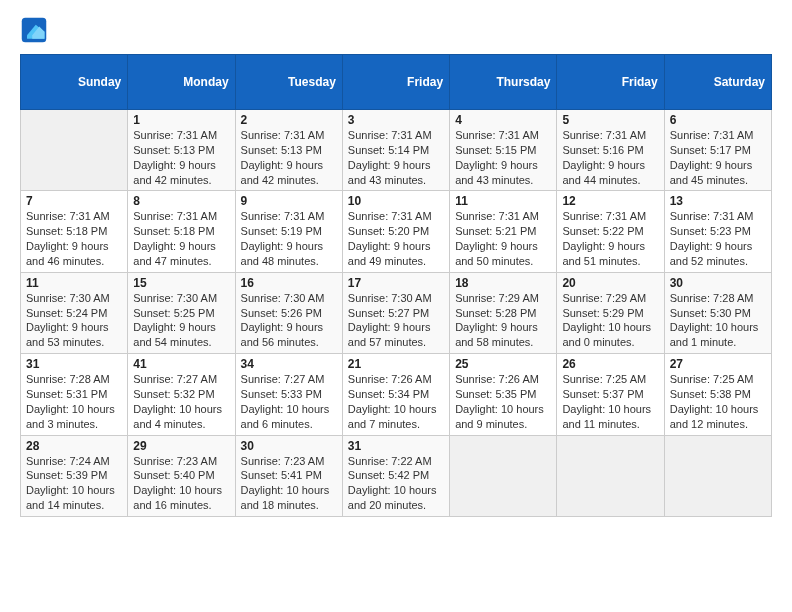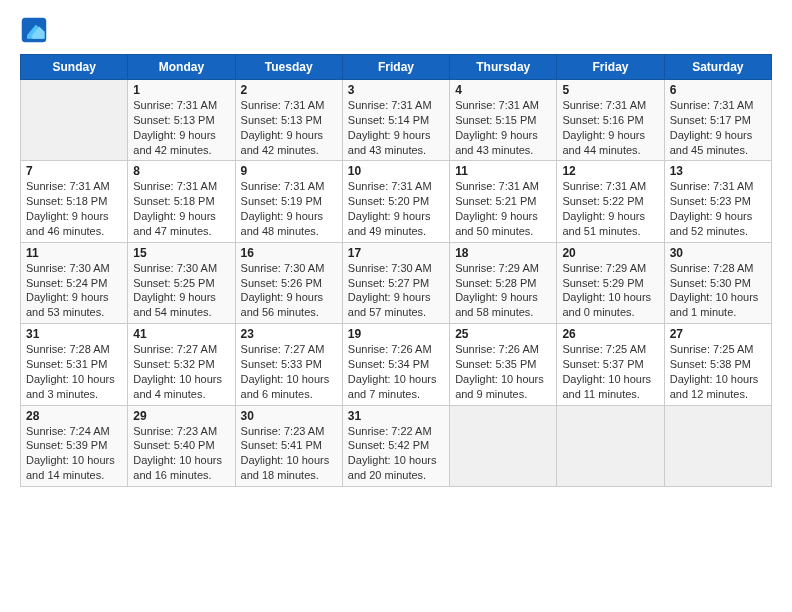--- a/index.html
+++ b/index.html
@@ -51,23 +51,23 @@
     .calendar {
       width: 100%;
       border-collapse: collapse;
       border: 1px solid #ccc;
     }
     .calendar th {
       background: #1565c0;
       color: #fff;
       font-size: 12px;
       font-weight: bold;
-      padding: 5px 6px;
+      padding: 20px 6px;
       border: 1px solid #1255a0;
-      text-align: center;
+      text-align: right;
     }
     .calendar td {
       border: 1px solid #ccc;
       vertical-align: top;
       padding: 3px 5px;
       width: calc(100% / 7);
       background: #fff;
       min-height: 72px;
     }
     .calendar tr:nth-child(odd) td {
@@ -216,25 +216,25 @@
         <tr>
           <td>
             <div class="day-num">31</div>
             <div class="day-info">Sunrise: 7:28 AM<br>Sunset: 5:31 PM<br>Daylight: 10 hours and 3 minutes.</div>
           </td>
           <td>
             <div class="day-num">41</div>
             <div class="day-info">Sunrise: 7:27 AM<br>Sunset: 5:32 PM<br>Daylight: 10 hours and 4 minutes.</div>
           </td>
           <td>
-            <div class="day-num">23</div>
+            <div class="day-num">34</div>
             <div class="day-info">Sunrise: 7:27 AM<br>Sunset: 5:33 PM<br>Daylight: 10 hours and 6 minutes.</div>
           </td>
           <td>
-            <div class="day-num">19</div>
+            <div class="day-num">21</div>
             <div class="day-info">Sunrise: 7:26 AM<br>Sunset: 5:34 PM<br>Daylight: 10 hours and 7 minutes.</div>
           </td>
           <td>
             <div class="day-num">25</div>
             <div class="day-info">Sunrise: 7:26 AM<br>Sunset: 5:35 PM<br>Daylight: 10 hours and 9 minutes.</div>
           </td>
           <td>
             <div class="day-num">26</div>
             <div class="day-info">Sunrise: 7:25 AM<br>Sunset: 5:37 PM<br>Daylight: 10 hours and 11 minutes.</div>
           </td>

